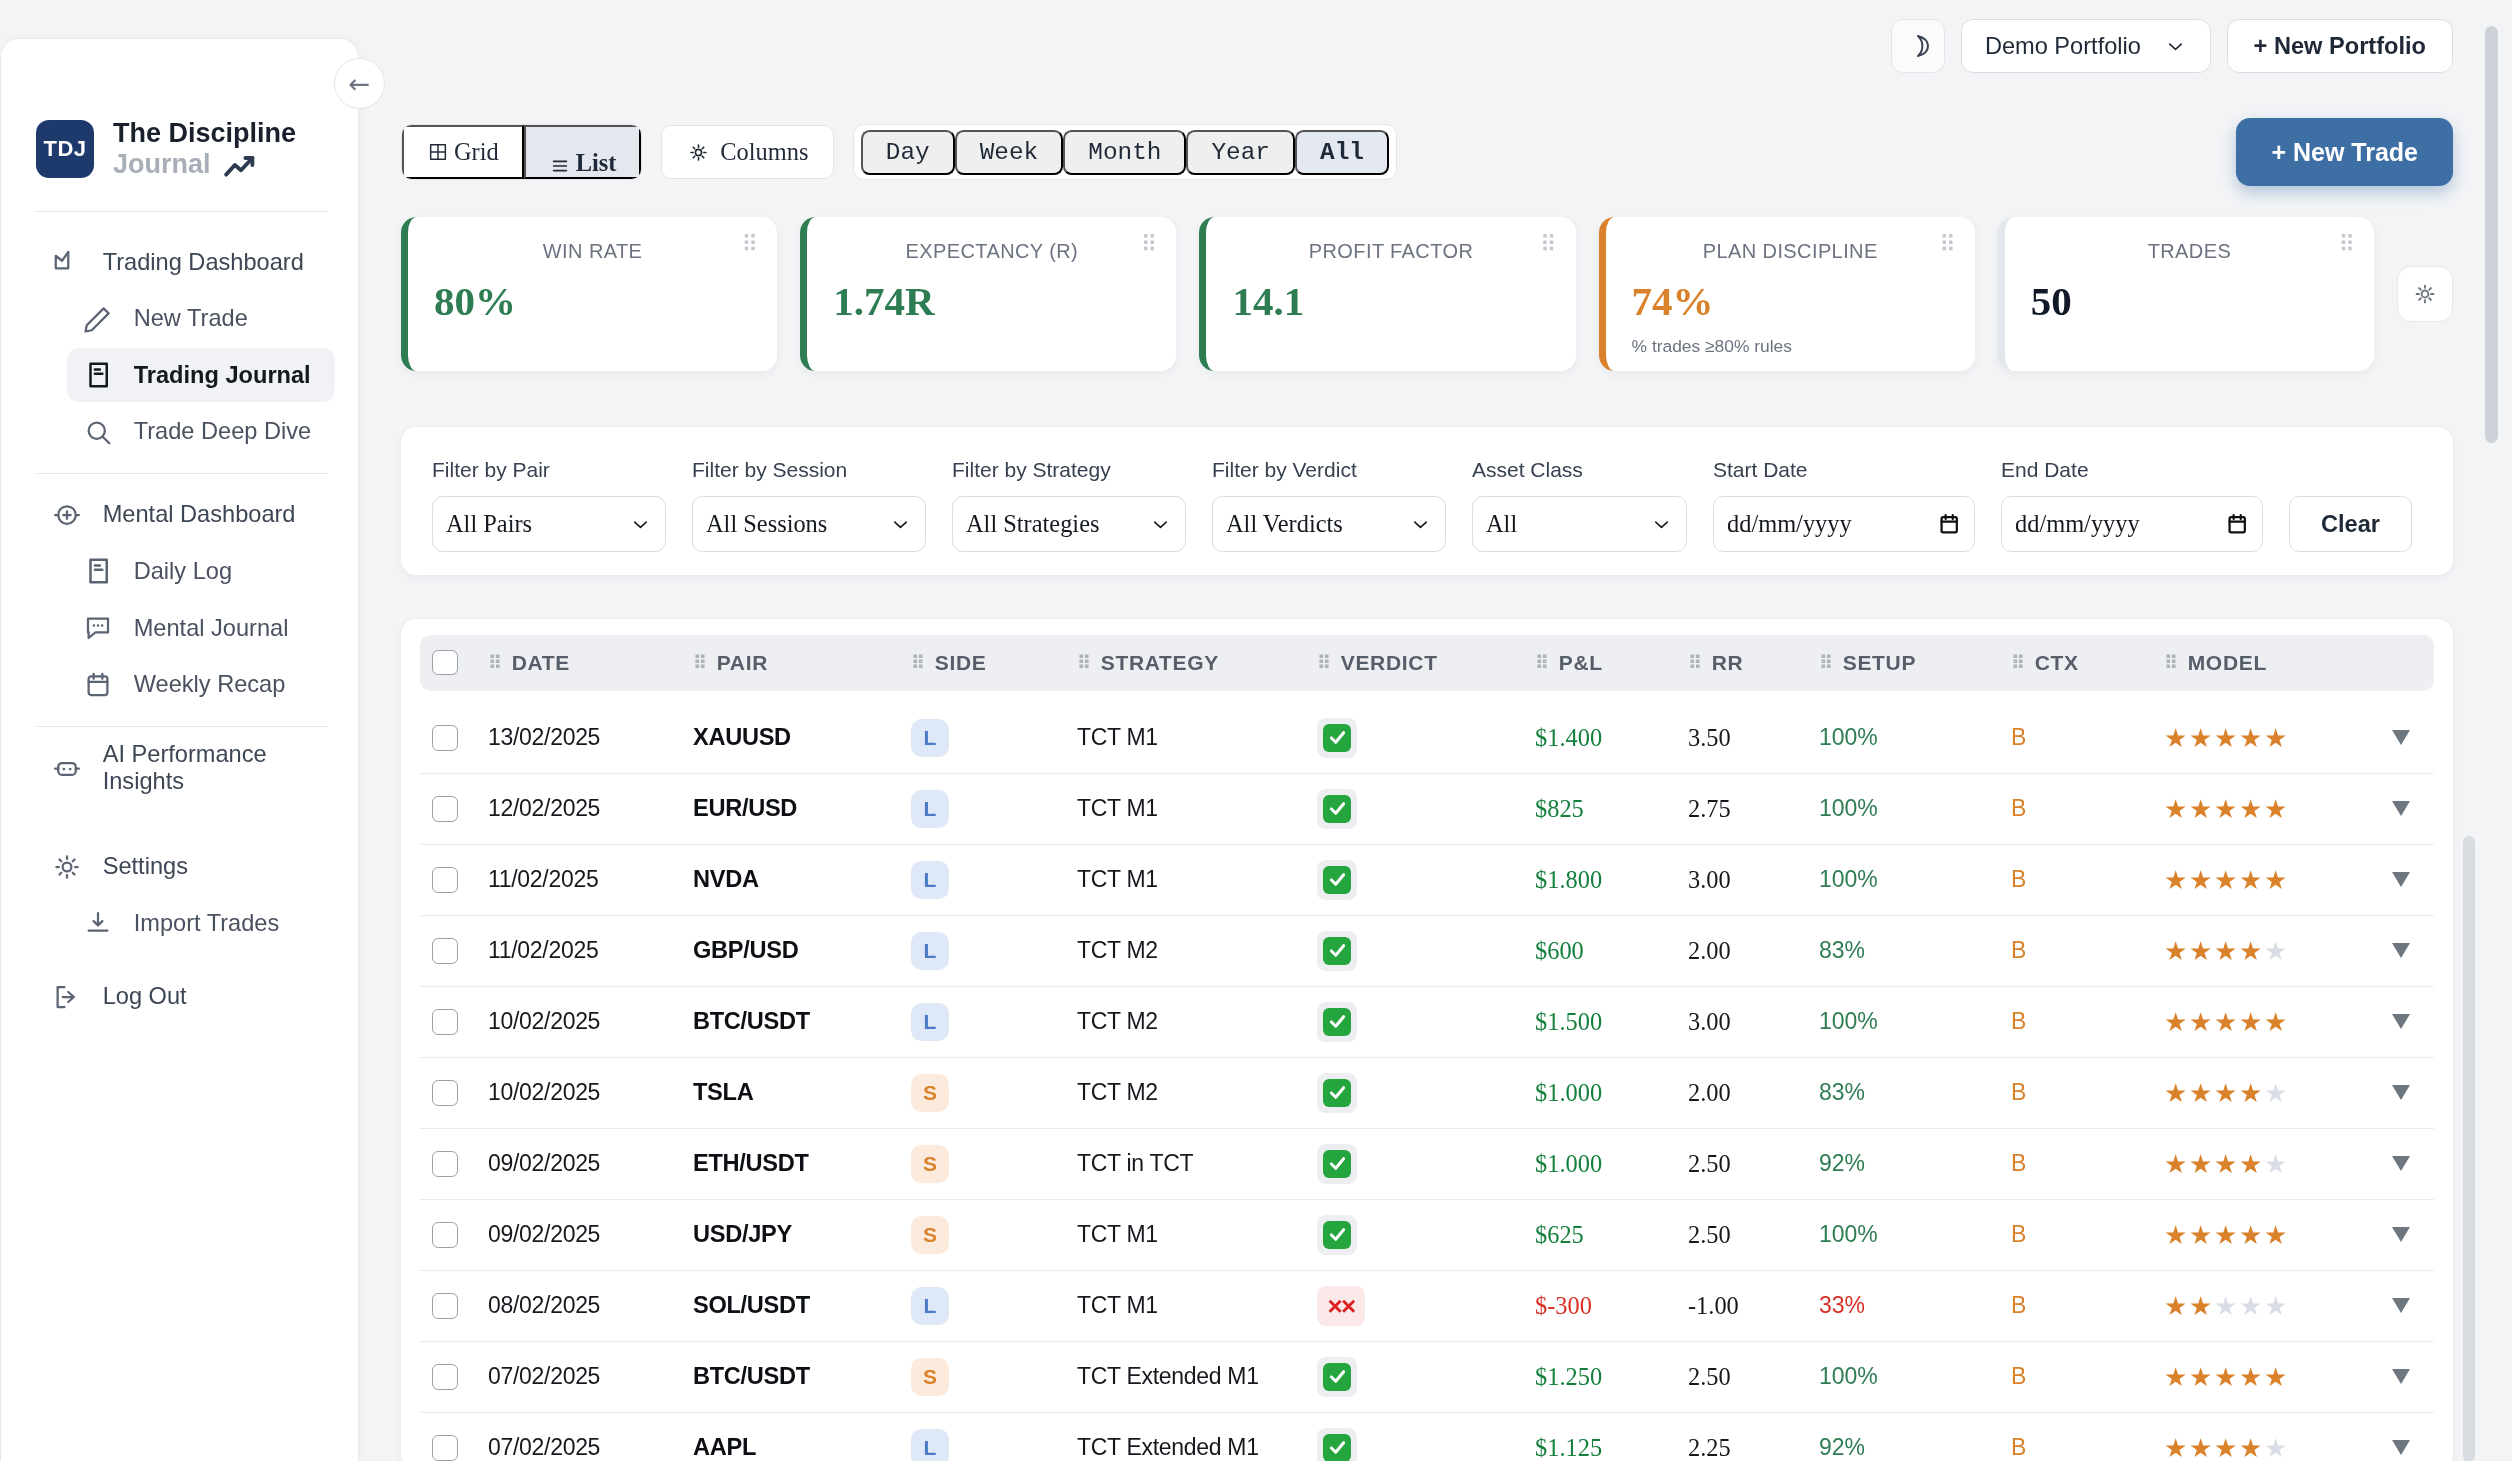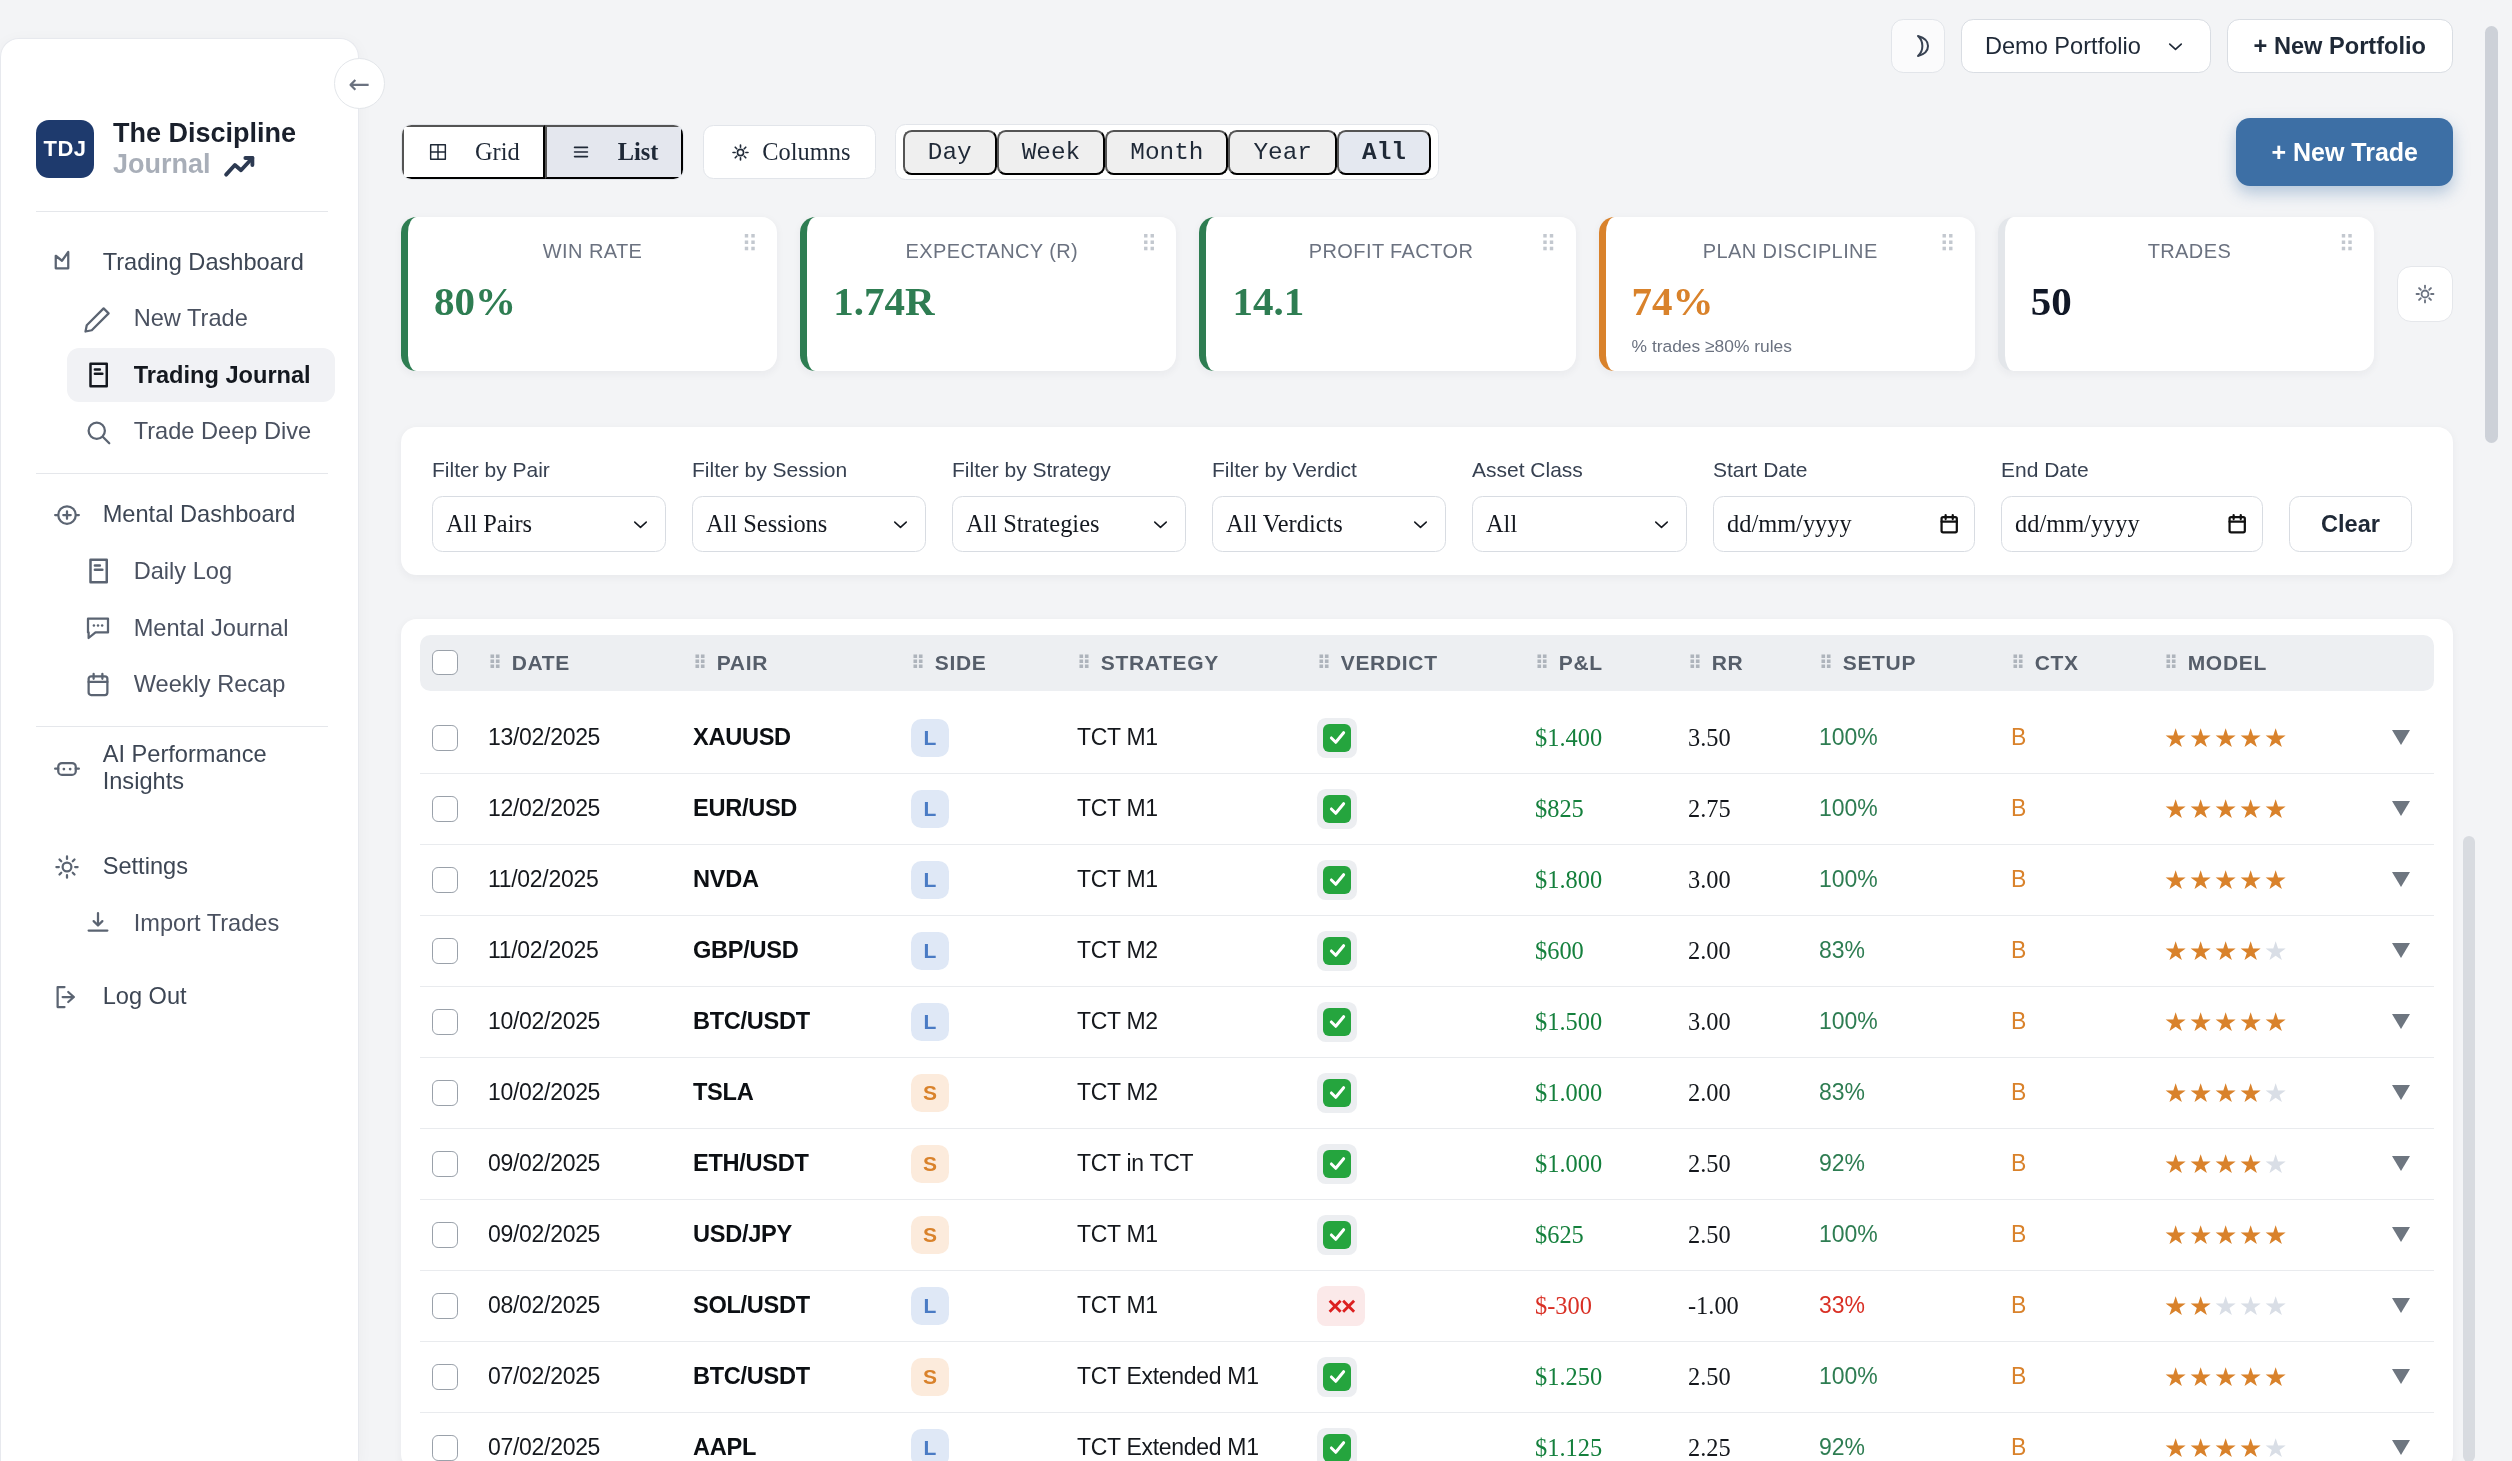--- a/index.html
+++ b/index.html
@@ -39,23 +39,23 @@
   .icon-btn{width:54px;height:54px;border-radius:12.2px;border:0.9px solid #e2e5ea;background:#fbfbfc;
             display:flex;align-items:center;justify-content:center;color:#374151;cursor:pointer;}
   .portfolio-btn{height:54px;border-radius:12.2px;border:0.9px solid #d9dde3;background:#fff;display:flex;
                  align-items:center;gap:23px;padding:0 23px;font-size:23.6px;color:#1f2937;cursor:pointer;}
   .newpf-btn{height:54px;border-radius:12.2px;border:0.9px solid #d9dde3;background:#fff;padding:0 26px;
              font-size:23.6px;font-weight:bold;color:#1f2937;display:flex;align-items:center;cursor:pointer;}
 
   
   .toolbar{margin-top:45px;height:68px;display:flex;align-items:center;gap:19px;}
   .seg{display:flex;border:0.9px solid #e2e5ea;border-radius:10.5px;background:#fff;overflow:hidden;height:54px;}
-  .seg-btn{display:flex;align-items:center;gap:26px;padding:0 23px;font-size:24.4px;color:#1f2937;
+  .seg-btn{display:flex;align-items:center;gap:5px;padding:0 23px;font-size:24.4px;color:#1f2937;
            background:#fff;cursor:pointer;font-family:"Liberation Serif",serif;}
-  .seg-btn.on{background:#e4e7ee;font-weight:bold;}
+  .seg-btn.on{background:#e4e7ee;font-weight:bold;align-items:flex-end;}
   .pill-btn{display:flex;align-items:center;gap:10.5px;height:54px;padding:0 24.4px;border:0.9px solid #e2e5ea;
             border-radius:10.5px;background:#fff;font-size:24.4px;color:#1f2937;cursor:pointer;
             font-family:"Liberation Serif",serif;}
   .ranges{display:flex;align-items:center;height:54px;border:0.9px solid #e2e5ea;border-radius:10.5px;
           background:#fff;padding:0 7px;}
   .range-tab{padding:7px 23px;font-size:24.4px;color:#1f2937;border-radius:8.7px;cursor:pointer;
              font-family:Liberation Mono, monospace;}
   .range-tab.on{background:#e4e8f0;font-weight:bold;}
   .newtrade-btn{margin-left:auto;height:68px;padding:0 35px;background:#3d6fa5;color:#fff;border:none;
                 border-radius:14px;font-size:25px;font-weight:bold;display:flex;align-items:center;

